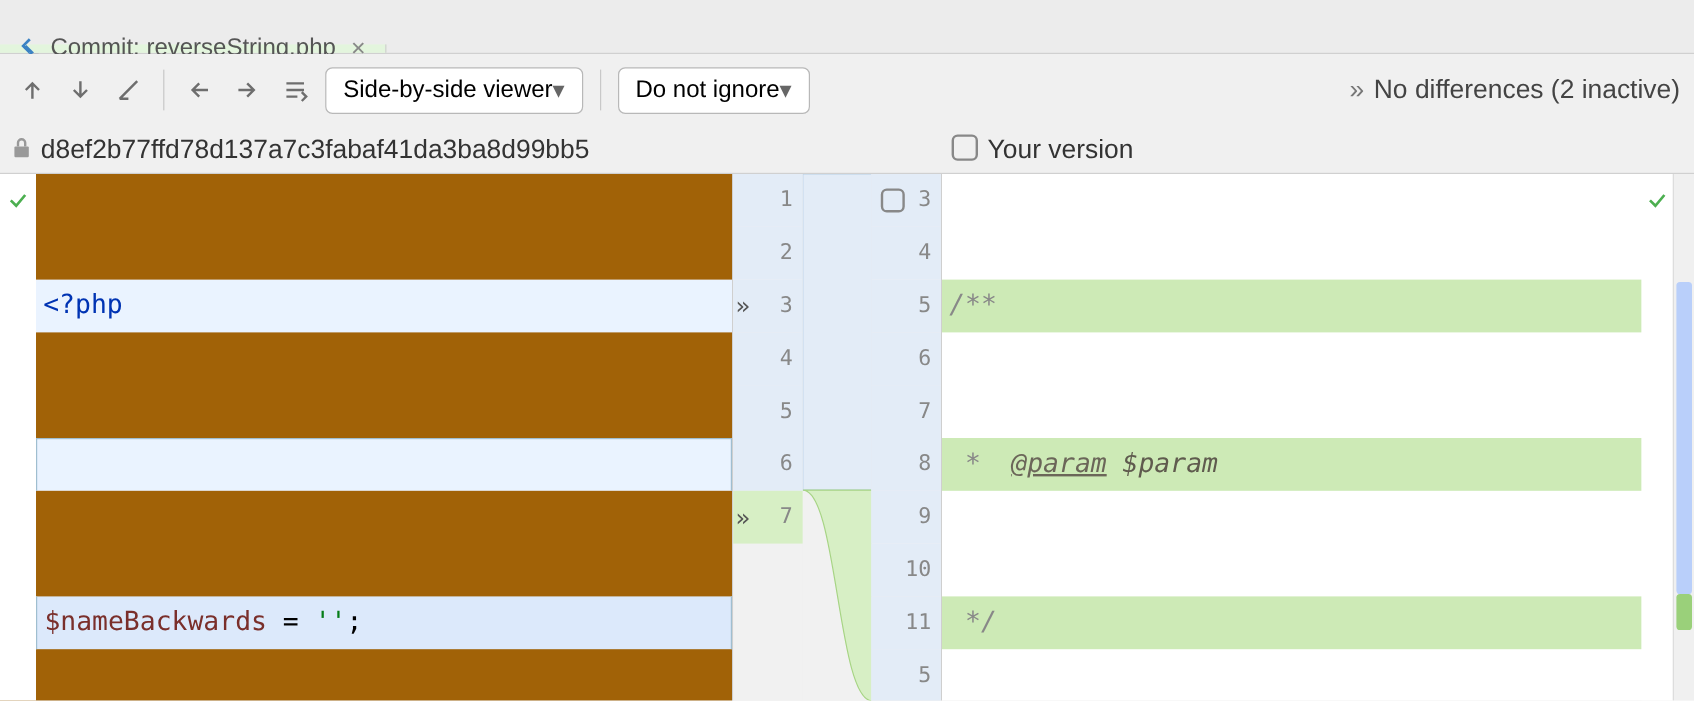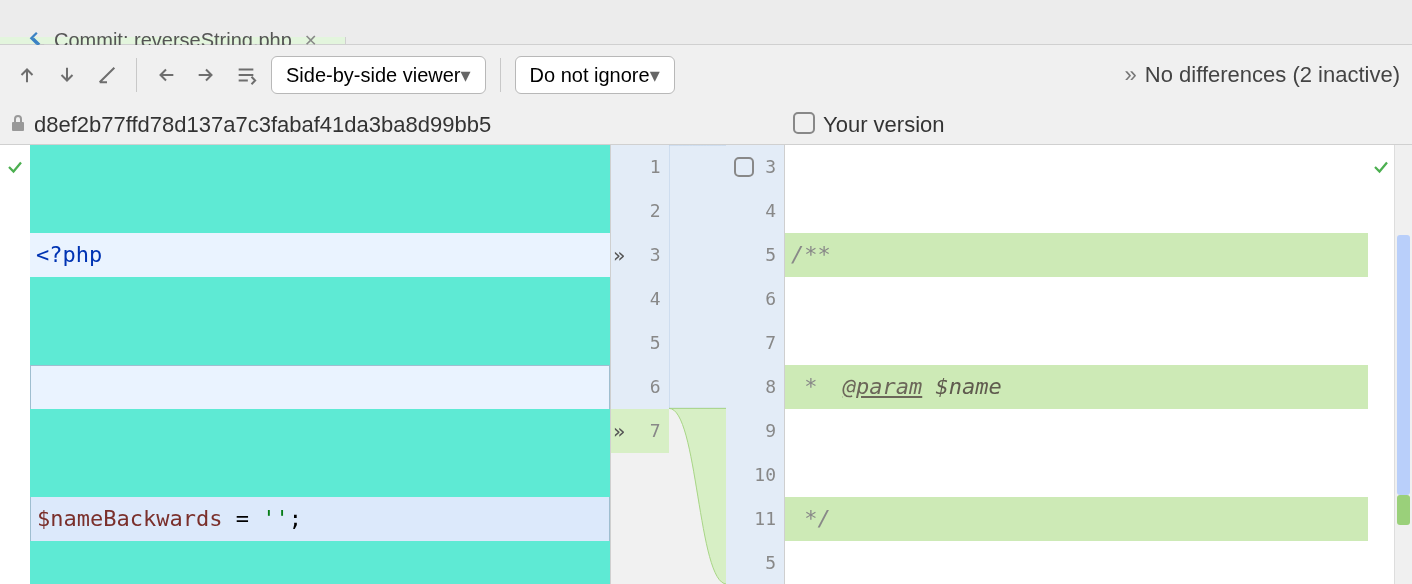--- a/index.html
+++ b/index.html
@@ -19,21 +19,21 @@
     height: 45px;
     background: #ececec;
     display: flex;
     align-items: stretch;
     border-bottom: 1px solid #d0d0d0;
   }
   .tab {
     display: flex;
     align-items: center;
     gap: 8px;
-    padding: 0 24px;
+    padding: 0 12px;
     background: #e3f5dd;
     border-right: 1px solid #d0d0d0;
     font-size: 20px;
     color: #555;
     margin-top: 37px;
   }
   .tab svg { flex-shrink: 0; }
   .tab-close { color: #888; font-size: 16px; padding: 0 4px; cursor: pointer; }
   
   .toolbar {
@@ -92,21 +92,21 @@
     flex: 1;
     display: flex;
     font-family: Menlo, Consolas, monospace;
     font-size: 22px;
     line-height: 44px;
     position: relative;
     overflow: hidden;
   }
   .pane-left {
     flex: 0 0 610px;
-    background: #5eead4;
+    background: #a16207;
     position: relative;
     display: flex;
   }
   .pane-left .marker-gutter {
     flex: 0 0 30px;
     background: #fff;
     display: flex; flex-direction: column;
   }
   .marker-cell { height: 44px; display: flex; align-items: center; justify-content: center; }
   .pane-left .code {
@@ -373,21 +373,21 @@
         </div>
       <div class="gut-cell bg-blue-g">
           <span>5</span>
         </div>
     </div>
   </div>
 
   <div class="pane-right">
     <div class="code">
       <div class="code-line bg-green"><span class="docstar">/**</span></div>
-      <div class="code-line bg-green"><span class="docstar"> * </span><span class="docparam">@param</span><span class="docstar"> </span><span class="docname">$name</span></div>
+      <div class="code-line bg-green"><span class="docstar"> * </span><span class="docparam">@param</span><span class="docstar"> </span><span class="docname">$param</span></div>
       <div class="code-line bg-green"><span class="docstar"> */</span></div>
       
       
       
       
       
       
       
     </div>
     <div class="rmarker">

